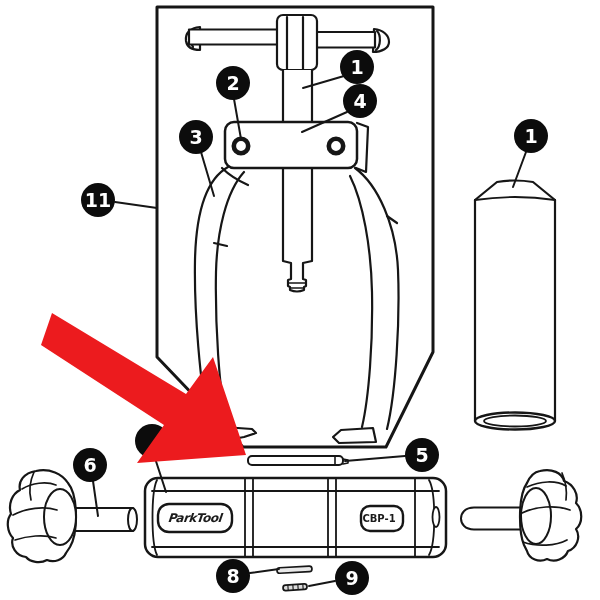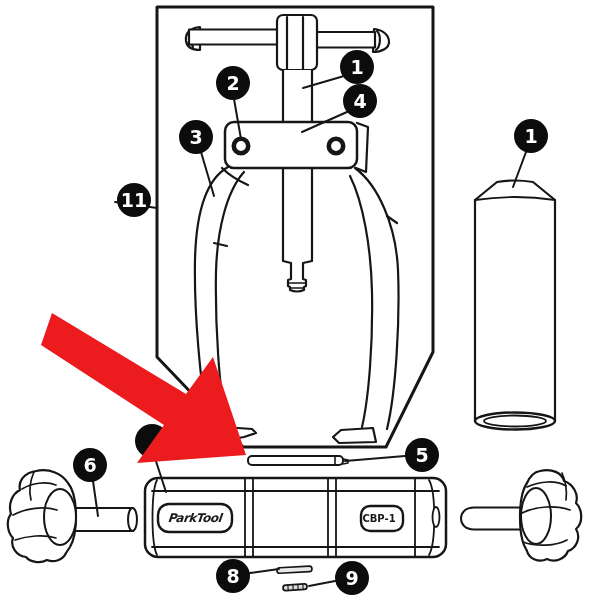--- a/index.html
+++ b/index.html
@@ -147,15 +147,15 @@
 
   <div class="callout" style="left:340px;top:50px;">1</div>
   <div class="callout" style="left:216px;top:66px;">2</div>
   <div class="callout" style="left:179px;top:120px;">3</div>
   <div class="callout" style="left:343px;top:84px;">4</div>
   <div class="callout" style="left:405px;top:438px;">5</div>
   <div class="callout" style="left:73px;top:448px;">6</div>
   <div class="callout" style="left:216px;top:559px;">8</div>
   <div class="callout" style="left:335px;top:561px;">9</div>
   <div class="callout" style="left:514px;top:119px;">1</div>
-  <div class="callout" style="left:81px;top:183px;margin-left:36px;">11</div>
+  <div class="callout" style="left:81px;top:183px;">11</div>
 
 </div>
 
 </body></html>

